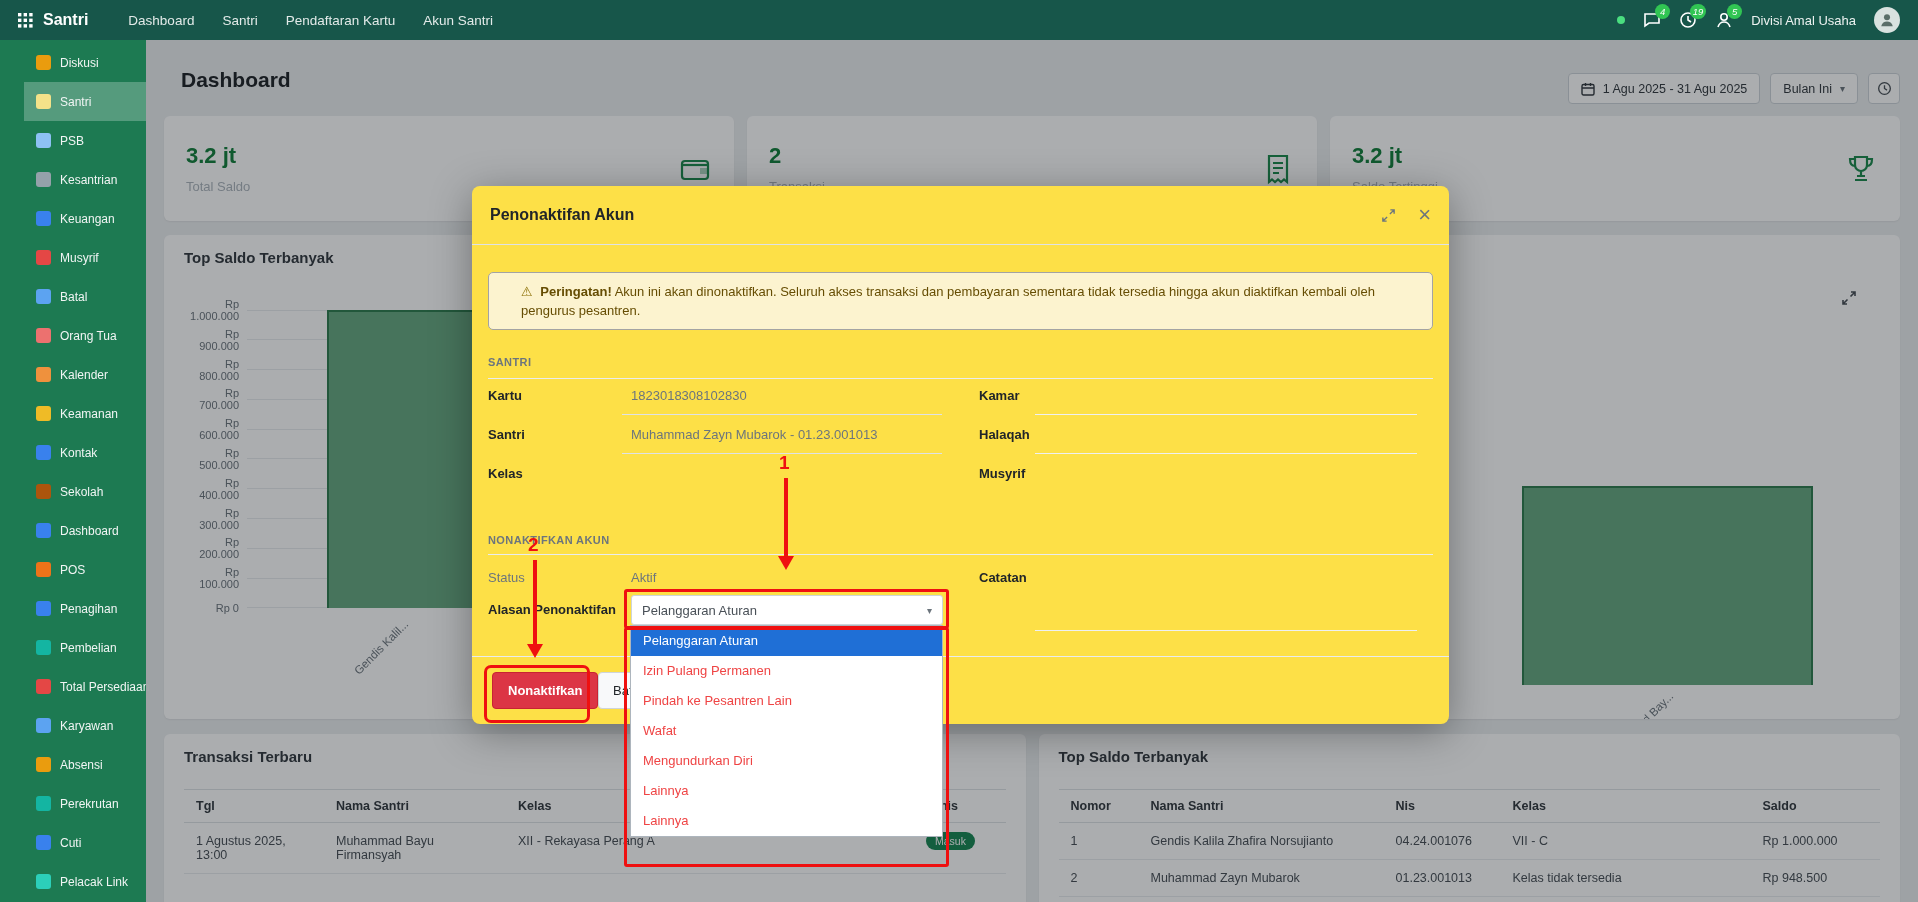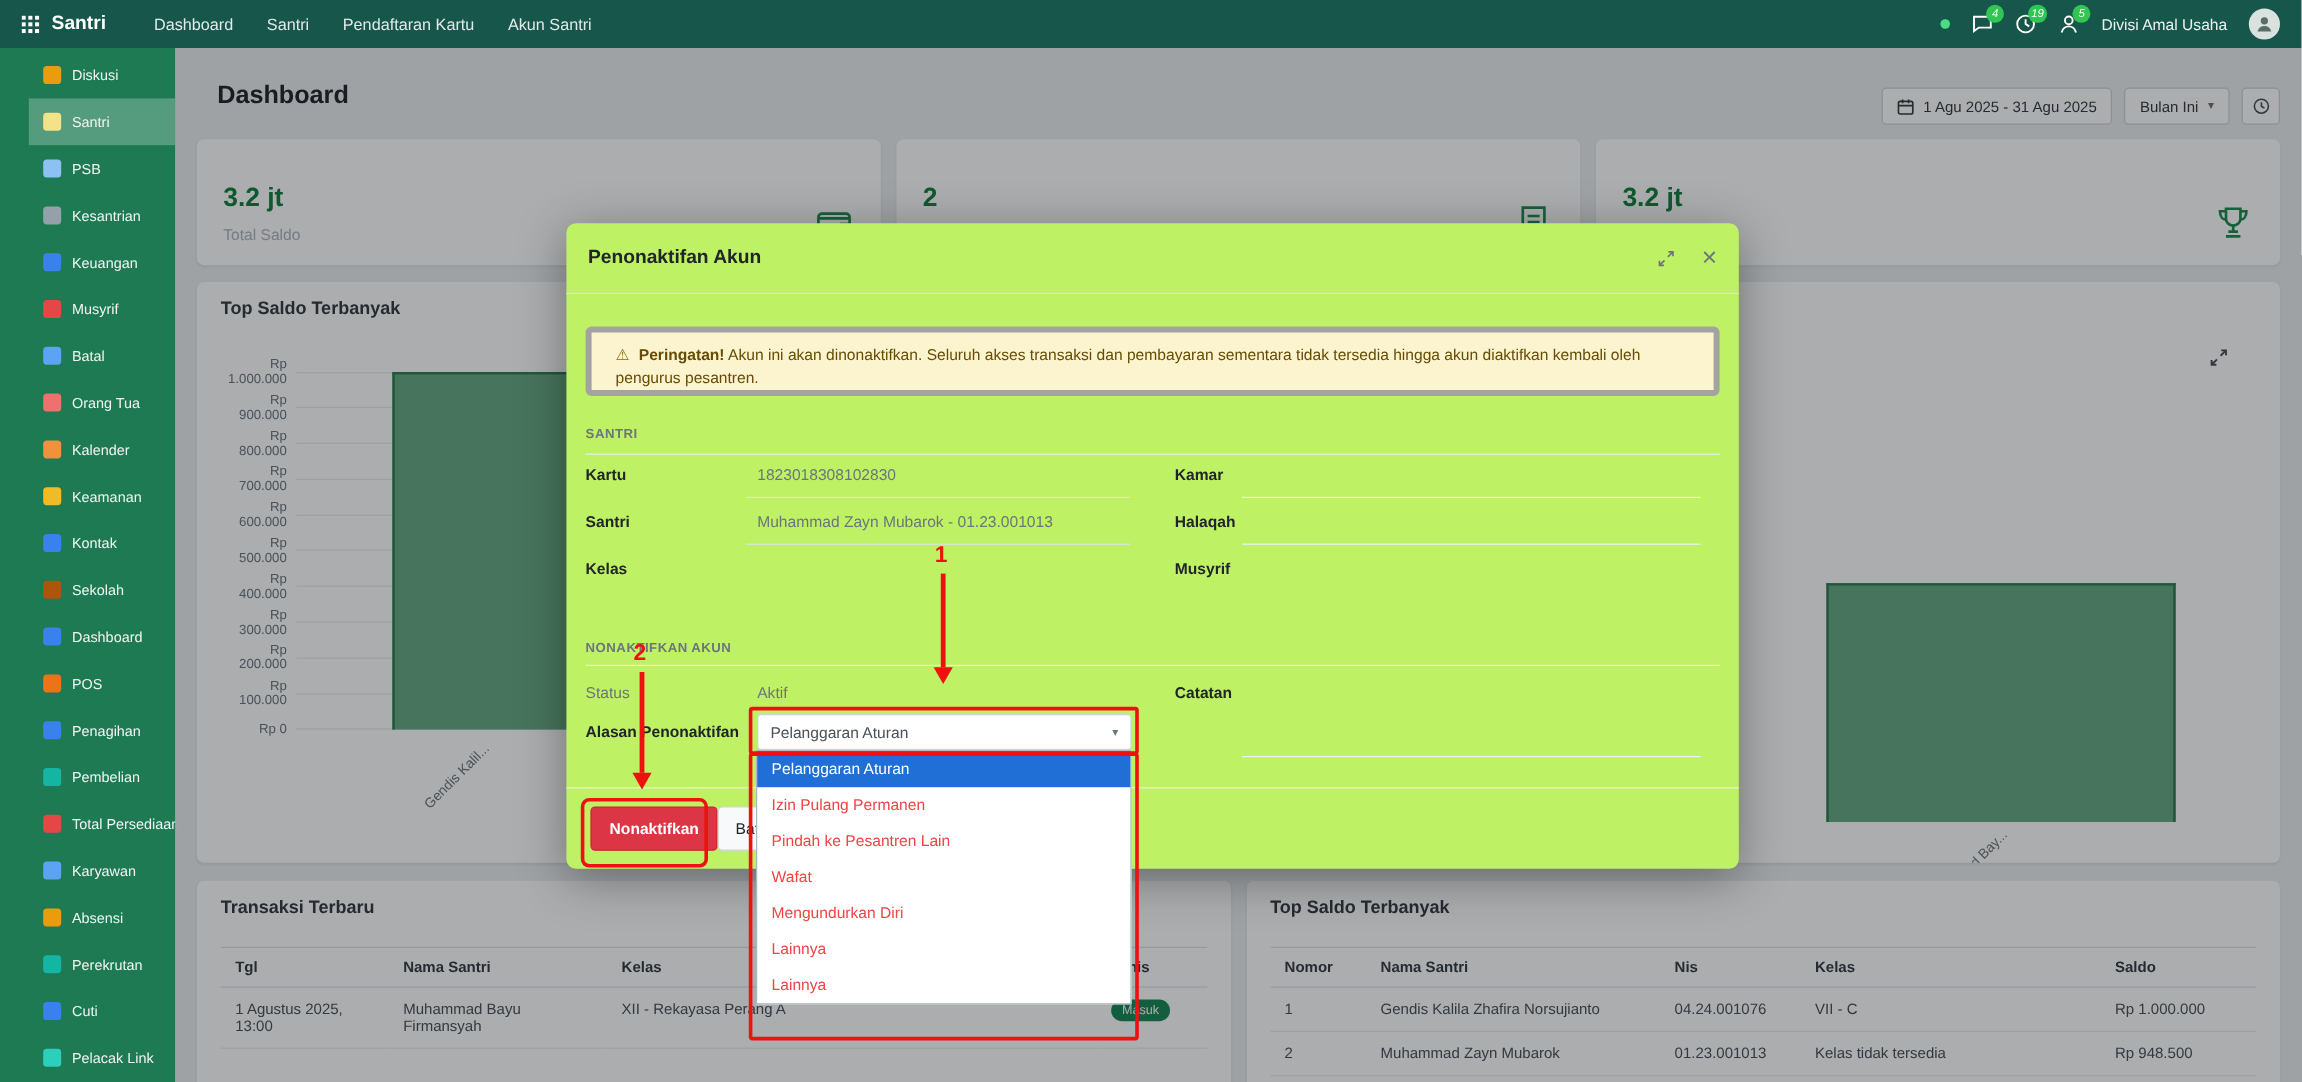--- a/index.html
+++ b/index.html
@@ -36,21 +36,21 @@
   .date-controls { position:absolute; top:33px; right:18px; display:flex; gap:10px; }
   .btn { height:31px; border:1px solid #ced4da; background:#fff; border-radius:4px; font-size:12.5px;
     color:#343a40; display:inline-flex; align-items:center; gap:8px; padding:0 12px; cursor:pointer;
     font-family:inherit; }
   .btn .caret { font-size:10px; color:#6c757d; }
   .icon-btn { width:32px; justify-content:center; padding:0; }
 
   .card { background:#fff; border-radius:6px; box-shadow:0 1px 2px rgba(0,0,0,.06); }
 
   .stats-row { position:absolute; top:76px; left:18px; right:18px; display:flex; gap:13px; }
-  .stat-card { flex:1; height:105px; padding:18px 22px; display:flex; align-items:flex-end; justify-content:space-between; }
+  .stat-card { flex:1; height:105px; padding:18px 22px; display:flex; align-items:center; justify-content:space-between; }
   .stat-value { font-size:22px; font-weight:bold; color:#15803d; }
   .stat-label { font-size:13px; color:#adb5bd; margin-top:10px; }
   .stat-icn { display:inline-flex; }
 
   .charts-row { position:absolute; top:195px; left:18px; right:18px; height:484px; display:flex; gap:13px; }
   .chart-card { flex:1; position:relative; overflow:hidden; }
   .card-title { position:absolute; left:20px; top:14px; font-size:15px; font-weight:bold; color:#343a40; }
   .chart-area { position:absolute; left:20px; right:16px; top:75px; height:298px; }
   .ticks { position:absolute; left:0; right:0; top:0; height:298px; display:flex;
     flex-direction:column; justify-content:space-between; }
@@ -66,29 +66,29 @@
   .table-card { flex:1; position:relative; overflow:hidden; }
   .tbl { position:absolute; left:20px; right:20px; top:55px; border-collapse:collapse; width:calc(100% - 40px); }
   .tbl th { text-align:left; font-size:12.5px; color:#343a40; padding:9px 12px;
     border-top:1px solid #dee2e6; border-bottom:1px solid #dee2e6; font-weight:bold; }
   .tbl td { font-size:12.5px; color:#495057; padding:11px 12px; border-bottom:1px solid #e9ecef; vertical-align:top; }
   .cell-narrow { display:inline-block; max-width:150px; }
   .badge-masuk { background:#198754; color:#fff; font-size:10.5px; padding:3px 9px; border-radius:10px; white-space:nowrap; }
 
   
   .overlay { position:absolute; left:146px; top:40px; right:0; bottom:0; background:rgba(10,15,20,.34); z-index:5; }
-  .modal { position:absolute; left:472px; top:186px; width:977px; height:538px; background:#bef264;
+  .modal { position:absolute; left:472px; top:186px; width:977px; height:538px; background:#fde047;
     border-radius:8px; box-shadow:0 8px 40px rgba(0,0,0,.35); z-index:10; }
   .modal-header { position:absolute; left:0; right:0; top:0; height:59px; border-bottom:1px solid #dee2e6;
     display:flex; align-items:center; padding:0 18px; }
   .modal-title { font-size:16px; font-weight:bold; color:#212529; }
   .m-icn { margin-left:auto; color:#6c757d; cursor:pointer; display:inline-flex; align-items:center; }
   .m-icn.close { margin-left:22px; font-size:22px; line-height:1; }
   .alert { position:absolute; left:16px; right:16px; top:86px; height:58px; background:#fcf3cf;
-    border:5px solid #a3a3a3; border-radius:5px; padding:10px 20px; font-size:13px; color:#664d03; line-height:1.45; }
+    border:1px solid #a3a3a3; border-radius:5px; padding:10px 32px; font-size:13px; color:#664d03; line-height:1.45; }
   .warn-icn { color:#8a6d00; margin-right:4px; }
   .sect { position:absolute; left:16px; font-size:11px; font-weight:bold; color:#6c757d; letter-spacing:.4px; }
   .sect-line { position:absolute; left:16px; right:16px; height:1px; background:#e9ecef; }
   .f-label { position:absolute; left:16px; font-size:13px; font-weight:bold; color:#212529; }
   .f-label.plain { font-weight:normal; color:#6c757d; }
   .f-label.r { left:507px; }
   .f-value { position:absolute; left:159px; font-size:13px; color:#6c757d; }
   .f-line { position:absolute; left:150px; width:320px; height:1px; background:#dee2e6; }
   .f-line.r { left:563px; width:382px; background:#eef0f2; }
   .select { position:absolute; left:159px; top:409px; width:312px; height:30px; border:1px solid #ced4da;

